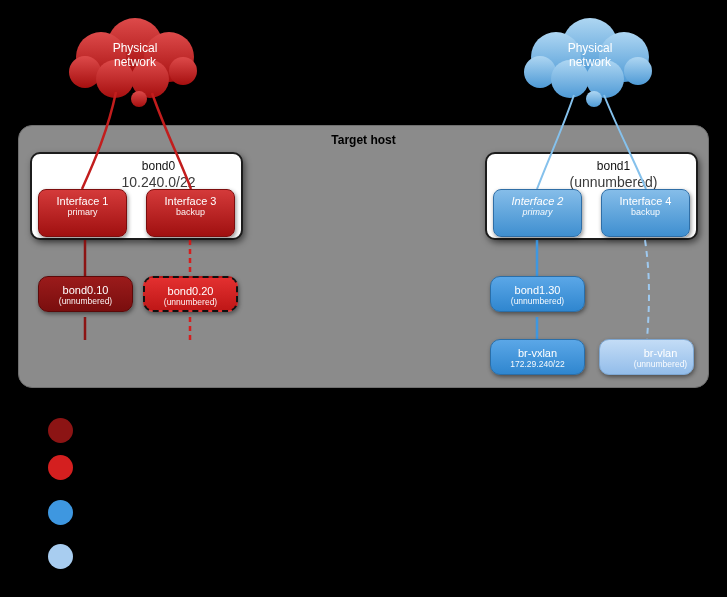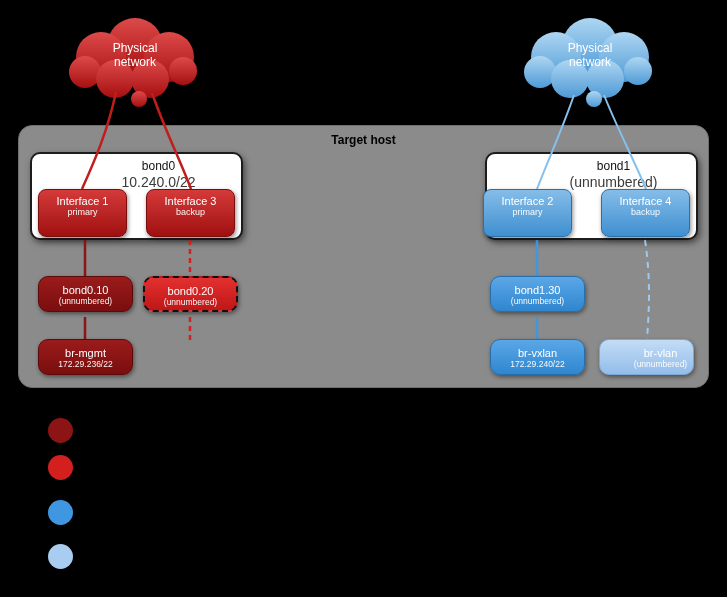--- a/index.html
+++ b/index.html
@@ -27,21 +27,21 @@
 
   
   .iface { position:absolute; width:89px; height:48px; border-radius:8px; z-index:4;
            text-align:center; color:#fff; box-shadow:1px 2px 4px rgba(0,0,0,.45); }
   .iface .nm { font-size:11px; margin-top:5px; }
   .iface .rl { font-size:9px; opacity:.95; }
   .iface.red  { background:linear-gradient(#d43a3a,#a01010); border:1px solid #7c0d0d; }
   .iface.blue { background:linear-gradient(#85bde9,#3f8fd0); border:1px solid #2f6ea6; }
   .if1 { left:38px;  top:189px; }
   .if3 { left:146px; top:189px; }
-  .if2 { left:483px; top:189px; }
+  .if2 { left:493px; top:189px;font-style:italic; }
   .if4 { left:601px; top:189px; }
 
   
   .node { position:absolute; width:95px; height:36px; border-radius:10px; z-index:4;
           text-align:center; color:#fff; box-shadow:1px 2px 4px rgba(0,0,0,.45); }
   .node .nm { font-size:11px; margin-top:7px; }
   .node .ad { font-size:8.5px; opacity:.95; }
   .node.darkred   { background:linear-gradient(#9b1b1b,#7a0e0e); border:1px solid #5c0909; }
   .node.dashedred { background:linear-gradient(#e33030,#bf1717); border:2px dashed #101010; }
   .node.solidblue { background:linear-gradient(#5ba7e7,#2f86cf); border:1px solid #2a6ea8; }
@@ -152,24 +152,20 @@
   </div>
   <div class="node dashedred n-bond020">
     <div class="nm">bond0.20</div>
     <div class="ad">(unnumbered)</div>
   </div>
   <div class="node solidblue n-bond130">
     <div class="nm">bond1.30</div>
     <div class="ad">(unnumbered)</div>
   </div>
 
-  <div class="node darkred n-brmgmt">
-    <div class="nm">br-mgmt</div>
-    <div class="ad">172.29.236/22</div>
-  </div>
   <div class="node solidblue n-brvxlan">
     <div class="nm">br-vxlan</div>
     <div class="ad">172.29.240/22</div>
   </div>
   <div class="node lightblue n-brvlan">
     <div class="nm">br-vlan</div>
     <div class="ad">(unnumbered)</div>
   </div>
 
   <span class="legend-dot ld1" style="background: rgb(140, 20, 20);"></span>

